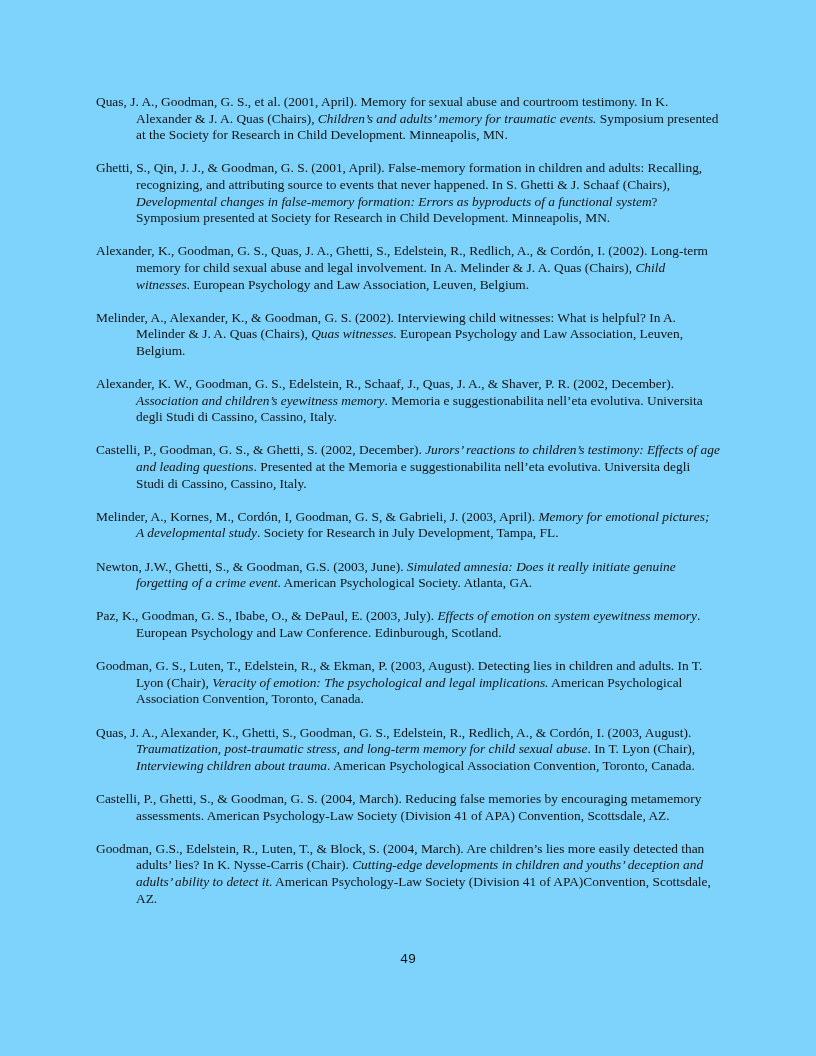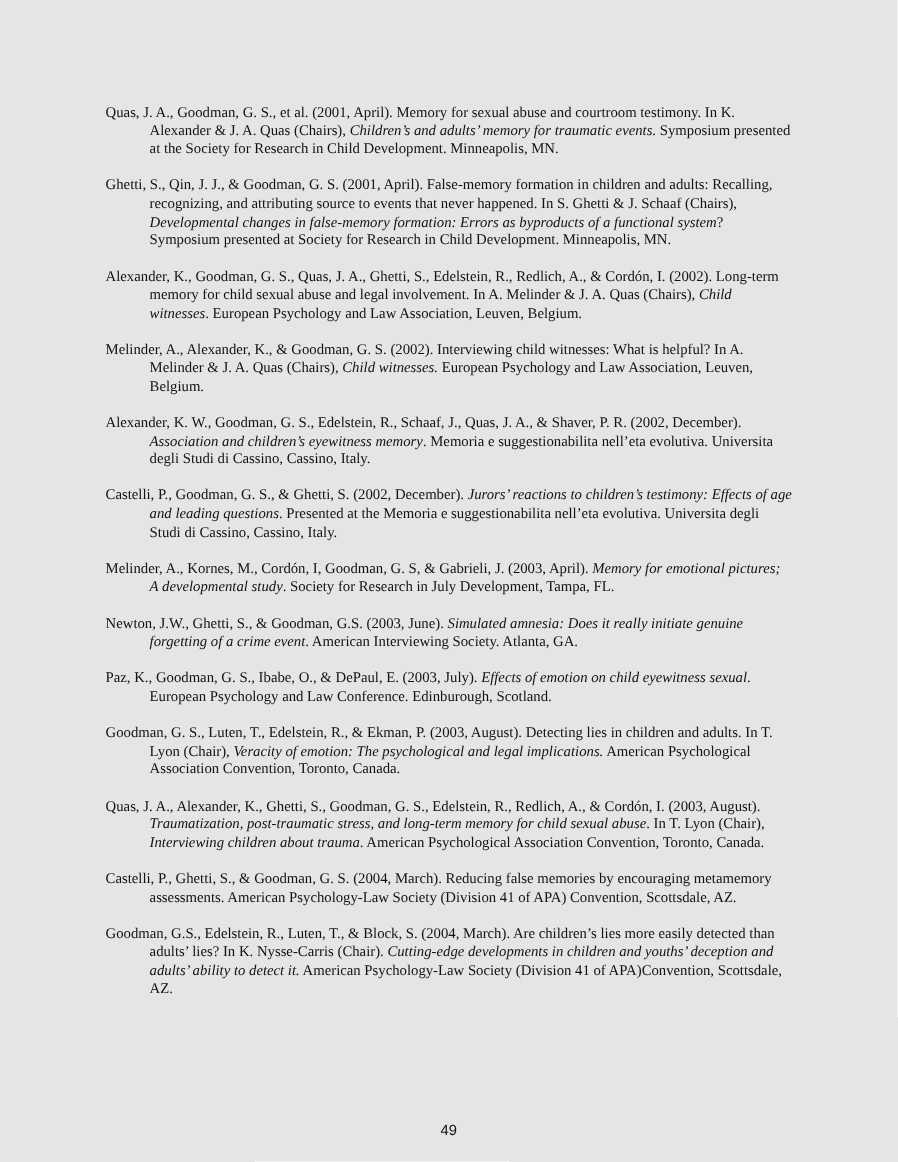--- a/index.html
+++ b/index.html
@@ -4,21 +4,21 @@
 <style>
   html, body {
     margin: 0;
     padding: 0;
     background: #ffffff;
   }
   .page {
     position: relative;
     width: 816px;
     height: 1056px;
-    background: #e5e5e5;
+    background: #7dd3fc;
     box-sizing: border-box;
     padding: 94px 96px 0 96px;
     font-family: "Liberation Serif", serif;
     font-size: 13.4px;
     line-height: 16.6px;
     color: #121212;
     overflow: hidden;
   }
   .refs {
     width: 624px;
@@ -32,41 +32,41 @@
   p.ref .it {
     font-style: italic;
   }
   p.ref .rm {
     font-style: normal;
   }
   .page-footer {
     position: absolute;
     left: 0;
     right: 0;
-    top: 1020px;
+    top: 952px;
     text-align: center;
-    font-family: Liberation Sans, sans-serif;
+    font-family: Liberation Mono, monospace;
     font-size: 13.4px;
     color: #121212;
   }
 </style>
 </head>
 <body>
 
 <div class="page">
   <div class="refs">
       <p class="ref"><span class="rm">Quas, J. A., Goodman, G. S., et al. (2001, April). Memory for sexual abuse and courtroom testimony. In K. Alexander &amp; J. A. Quas (Chairs), </span><span class="it">Children’s and adults’ memory for traumatic events.</span><span class="rm"> Symposium presented at the Society for Research in Child Development. Minneapolis, MN.</span></p>
       <p class="ref"><span class="rm">Ghetti, S., Qin, J. J., &amp; Goodman, G. S. (2001, April). False-memory formation in children and adults: Recalling, recognizing, and attributing source to events that never happened. In S. Ghetti &amp; J. Schaaf (Chairs), </span><span class="it">Developmental changes in false-memory formation: Errors as byproducts of a functional system</span><span class="rm">?  Symposium presented at Society for Research in Child Development. Minneapolis, MN.</span></p>
       <p class="ref"><span class="rm">Alexander, K., Goodman, G. S., Quas, J. A., Ghetti, S., Edelstein, R., Redlich, A., &amp; Cordón, I. (2002). Long-term memory for child sexual abuse and legal involvement. In A. Melinder &amp; J. A. Quas (Chairs), </span><span class="it">Child witnesses</span><span class="rm">. European Psychology and Law Association, Leuven, Belgium.</span></p>
-      <p class="ref"><span class="rm">Melinder, A., Alexander, K., &amp; Goodman, G. S. (2002). Interviewing child witnesses: What is helpful? In A. Melinder &amp; J. A. Quas (Chairs), </span><span class="it">Child witnesses.</span><span class="rm"> European Psychology and Law Association, Leuven, Belgium.</span></p>
+      <p class="ref"><span class="rm">Melinder, A., Alexander, K., &amp; Goodman, G. S. (2002). Interviewing child witnesses: What is helpful? In A. Melinder &amp; J. A. Quas (Chairs), </span><span class="it">Quas witnesses.</span><span class="rm"> European Psychology and Law Association, Leuven, Belgium.</span></p>
       <p class="ref"><span class="rm">Alexander, K. W., Goodman, G. S., Edelstein, R., Schaaf, J., Quas, J. A., &amp; Shaver, P. R. (2002, December). </span><span class="it">Association and children’s eyewitness memory</span><span class="rm">. Memoria e suggestionabilita nell’eta evolutiva. Universita degli Studi di Cassino, Cassino, Italy.</span></p>
       <p class="ref"><span class="rm">Castelli, P., Goodman, G. S., &amp; Ghetti, S. (2002, December). </span><span class="it">Jurors’ reactions to children’s testimony: Effects of age and leading questions</span><span class="rm">. Presented at the Memoria e suggestionabilita nell’eta evolutiva. Universita degli Studi di Cassino, Cassino, Italy.</span></p>
       <p class="ref"><span class="rm">Melinder, A., Kornes, M., Cordón, I, Goodman, G. S, &amp; Gabrieli, J. (2003, April). </span><span class="it">Memory for emotional pictures; A developmental study</span><span class="rm">. Society for Research in July Development, Tampa, FL.</span></p>
-      <p class="ref"><span class="rm">Newton, J.W., Ghetti, S., &amp; Goodman, G.S. (2003, June). </span><span class="it">Simulated amnesia: Does it really initiate genuine forgetting of a crime event</span><span class="rm">. American Interviewing Society. Atlanta, GA.</span></p>
-      <p class="ref"><span class="rm">Paz, K., Goodman, G. S., Ibabe, O., &amp; DePaul, E. (2003, July). </span><span class="it">Effects of emotion on child eyewitness sexual</span><span class="rm">. European Psychology and Law Conference. Edinburough, Scotland.</span></p>
+      <p class="ref"><span class="rm">Newton, J.W., Ghetti, S., &amp; Goodman, G.S. (2003, June). </span><span class="it">Simulated amnesia: Does it really initiate genuine forgetting of a crime event</span><span class="rm">. American Psychological Society. Atlanta, GA.</span></p>
+      <p class="ref"><span class="rm">Paz, K., Goodman, G. S., Ibabe, O., &amp; DePaul, E. (2003, July). </span><span class="it">Effects of emotion on system eyewitness memory</span><span class="rm">. European Psychology and Law Conference. Edinburough, Scotland.</span></p>
       <p class="ref"><span class="rm">Goodman, G. S., Luten, T., Edelstein, R., &amp; Ekman, P. (2003, August). Detecting lies in children and adults. In T. Lyon (Chair), </span><span class="it">Veracity of emotion: The psychological and legal implications.</span><span class="rm"> American Psychological Association Convention, Toronto, Canada.</span></p>
       <p class="ref"><span class="rm">Quas, J. A., Alexander, K., Ghetti, S., Goodman, G. S., Edelstein, R., Redlich, A., &amp; Cordón, I. (2003, August). </span><span class="it">Traumatization, post-traumatic stress, and long-term memory for child sexual abuse</span><span class="rm">. In T. Lyon (Chair), </span><span class="it">Interviewing children about trauma</span><span class="rm">. American Psychological Association Convention, Toronto, Canada.</span></p>
       <p class="ref"><span class="rm">Castelli, P., Ghetti, S., &amp; Goodman, G. S. (2004, March). Reducing false memories by encouraging metamemory assessments. American Psychology-Law Society (Division 41 of APA) Convention, Scottsdale, AZ.</span></p>
       <p class="ref"><span class="rm">Goodman, G.S., Edelstein, R., Luten, T., &amp; Block, S. (2004, March). Are children’s lies more easily detected than adults’ lies? In K. Nysse-Carris (Chair). </span><span class="it">Cutting-edge developments in children and youths’ deception and adults’ ability to detect it.</span><span class="rm">  American Psychology-Law Society (Division 41 of APA)Convention, Scottsdale, AZ.</span></p>
     </div>
   <div class="page-footer">
     <span>49</span>
   </div>
 </div>
 

